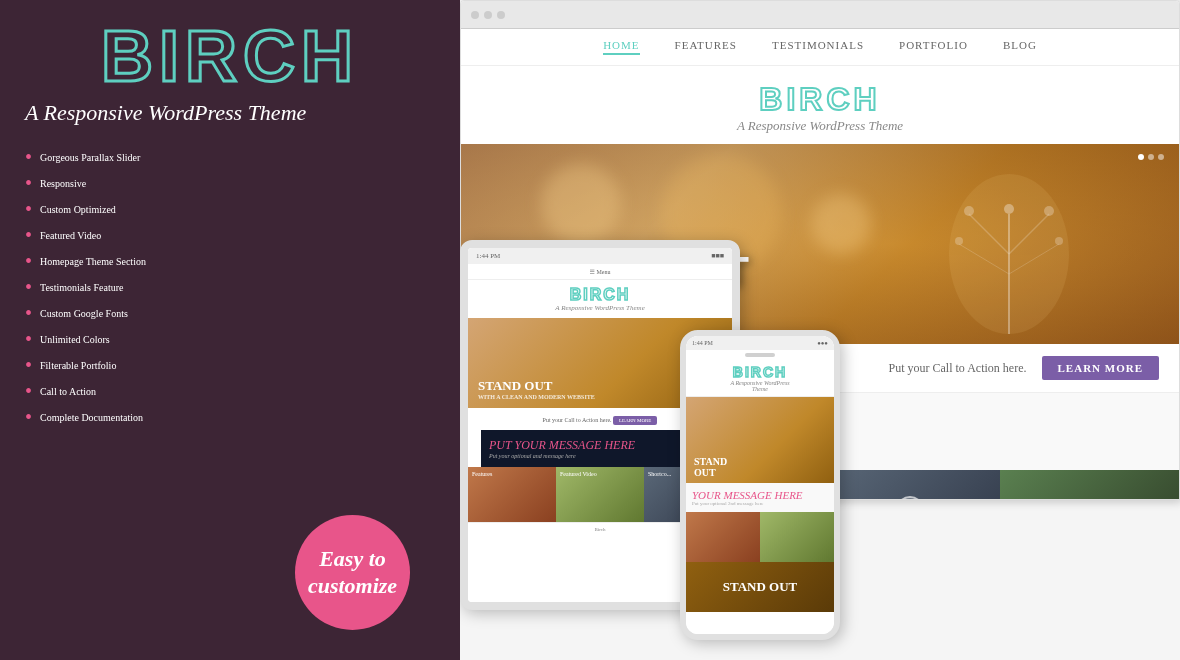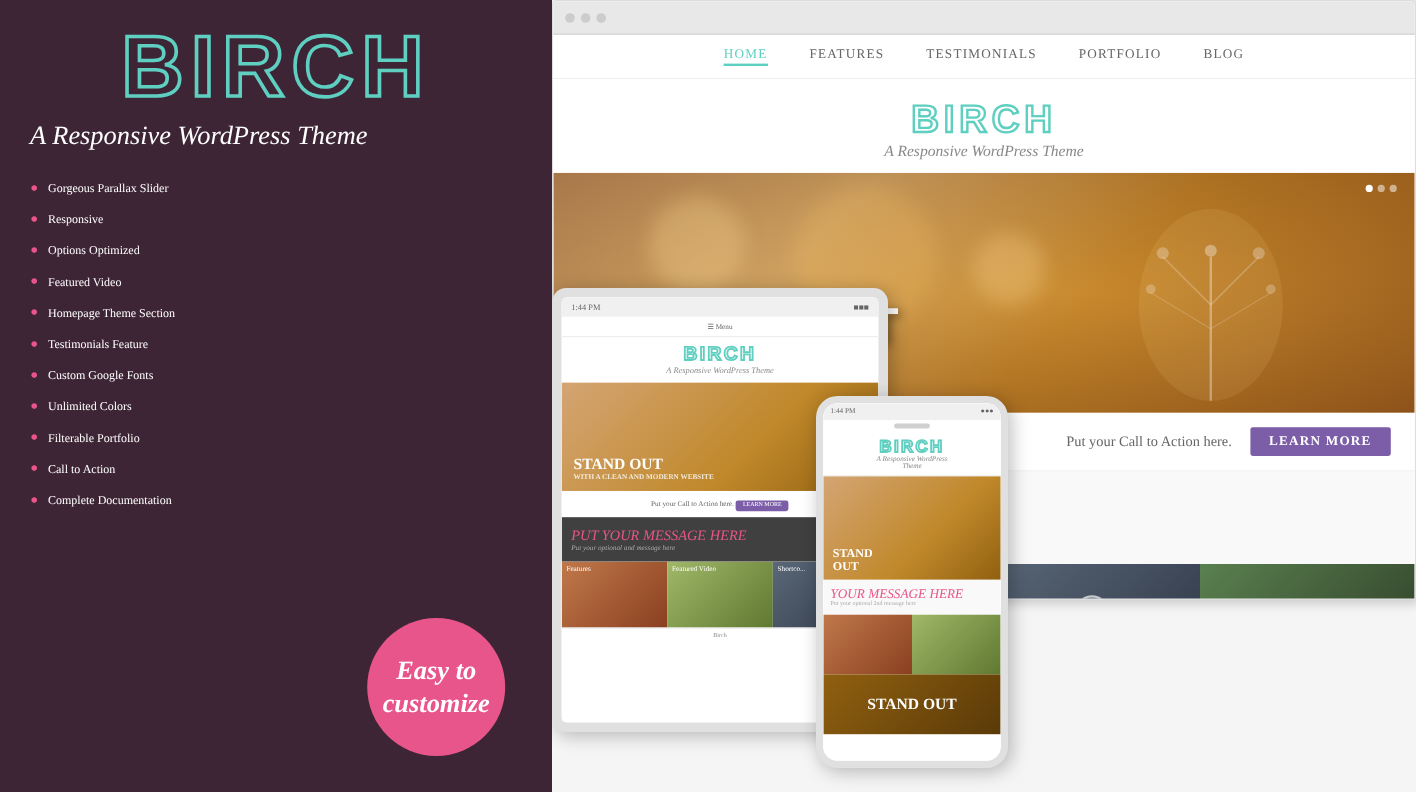--- a/index.html
+++ b/index.html
@@ -62,21 +62,21 @@
     .features-list li::before {
       content: '•';
       color: #e8558a;
       font-size: 20px;
       line-height: 1;
     }
 
     .easy-badge {
       position: absolute;
       bottom: 30px;
-      right: 39px;
+      right: 50px;
       width: 115px;
       height: 115px;
       background: #e8558a;
       border-radius: 50%;
       display: flex;
       flex-direction: column;
       align-items: center;
       justify-content: center;
       color: white;
       font-size: 22px;
@@ -437,21 +437,22 @@
       background: #7b5ea7;
       color: white;
       padding: 2px 6px;
       font-size: 5px;
       border-radius: 2px;
       margin-top: 3px;
     }
 
     .tablet-message {
       padding: 8px;
-      background: #404040;
+      background: #0f172a;
+      margin-left: 13px;
     }
 
     .tablet-msg-title {
       font-size: 12px;
       color: #e8558a;
       font-style: italic;
     }
 
     .tablet-msg-sub {
       font-size: 6px;
@@ -611,21 +612,21 @@
 </head>
 <body>
 
 <div class="left-panel">
   <div class="logo-title">BIRCH</div>
   <div class="tagline">A Responsive WordPress Theme</div>
   <ul class="features-list">
 
   <li>Gorgeous Parallax Slider</li>
       <li>Responsive</li>
-      <li>Options Optimized</li>
+      <li>Custom Optimized</li>
       <li>Featured Video</li>
       <li>Homepage Theme Section</li>
       <li>Testimonials Feature</li>
       <li>Custom Google Fonts</li>
       <li>Unlimited Colors</li>
       <li>Filterable Portfolio</li>
       <li>Call to Action</li>
       <li>Complete Documentation</li>
     </ul>
   <div class="easy-badge">

